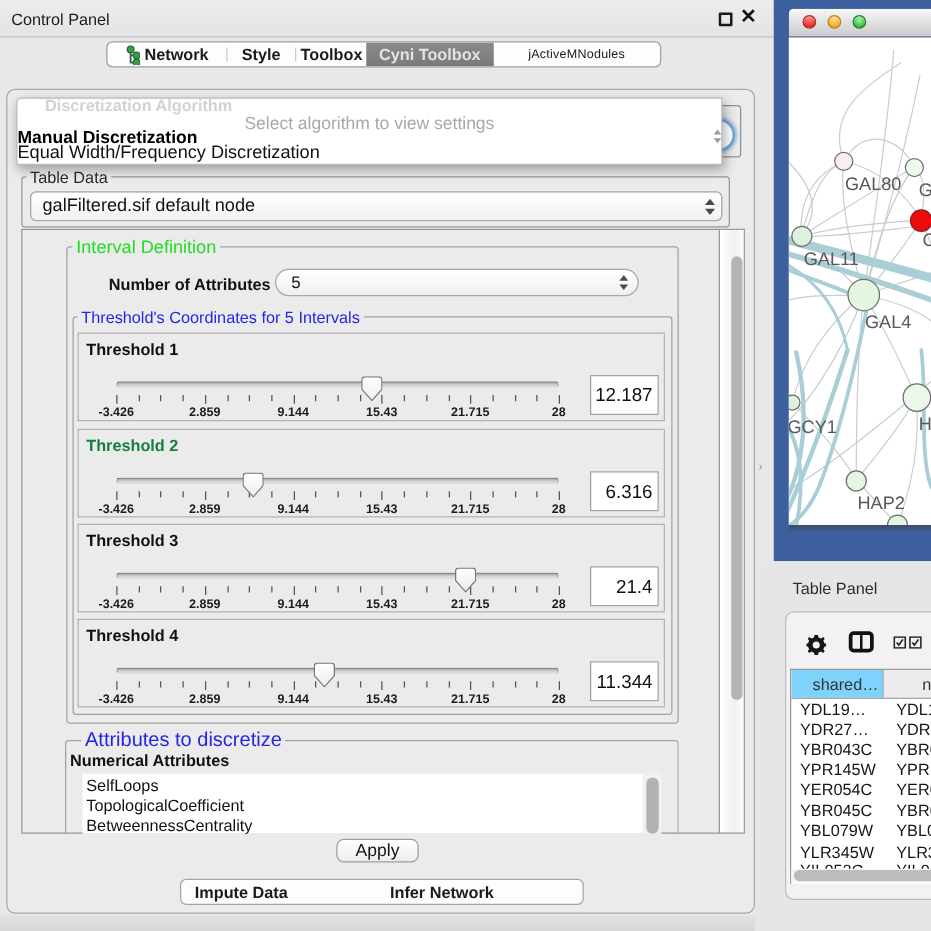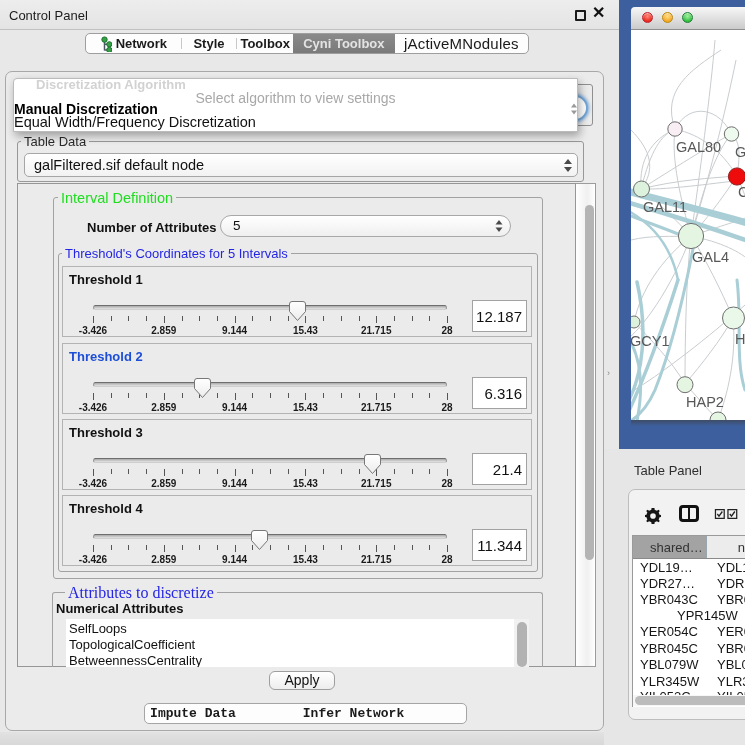--- a/index.html
+++ b/index.html
@@ -23,21 +23,21 @@
       <circle cx="9.3" cy="8.3" r="2.6" fill="#35a046" stroke="#1f7030" stroke-width="1"></circle>
       <circle cx="9.3" cy="13.9" r="2.6" fill="#35a046" stroke="#1f7030" stroke-width="1"></circle>
     </svg>
     <span>Network</span>
   </div>
   <div style="width:1px;background:#c8c8c8;margin:4px 0;"></div>
   <div style="width:55px;display:flex;align-items:center;justify-content:center;">Style</div>
   <div style="width:1px;background:#c8c8c8;margin:4px 0;"></div>
   <div style="width:56px;display:flex;align-items:center;justify-content:center;">Toolbox</div>
   <div style="width:102px;display:flex;align-items:center;justify-content:center;background:linear-gradient(#8a8a8a,#7a7a7a);color:#e3e3e3;">Cyni Toolbox</div>
-  <div style="width:134px;display:flex;align-items:center;justify-content:center;font-size:15px;font-weight:500;letter-spacing:0.2px;">jActiveMNodules</div>
+  <div style="width:134px;display:flex;align-items:center;justify-content:center;font-size:10px;font-weight:500;letter-spacing:0.2px;">jActiveMNodules</div>
 </div>
 
 <div class="abs" style="left:5px;top:71px;width:599px;height:660px;background:#ebebeb;border:1px solid #a8a8a8;border-radius:7px;"></div>
 
 <div class="abs" style="left:17px;top:84px;width:576px;height:42px;border:1px solid #8f8f8f;border-radius:3px;"></div>
 <div class="abs" style="left:28px;top:95px;width:560px;height:26px;background:#fff;border:2px solid #74a7d7;border-radius:13px;box-shadow:0 0 3px 1.5px rgba(100,155,215,.7);"></div>
 
 <div class="abs" style="left:17px;top:141px;width:567px;height:41px;border:1px solid #989898;border-top:1px solid #989898;border-radius:3px;"></div>
 <div class="abs" style="left:21px;top:134px;background:#ebebeb;padding:0 3px;font-size:13px;color:#2a2a2a;">Table Data</div>
 <div class="abs" style="left:24px;top:153px;width:554px;height:24px;background:linear-gradient(#ffffff,#f2f2f2);border:1px solid #a6a6a6;border-radius:5px;"></div>
@@ -102,21 +102,21 @@
           <linearGradient id="tg0" x1="0" y1="0" x2="0" y2="1">
             <stop offset="0" stop-color="#ffffff"></stop>
             <stop offset="1" stop-color="#ececec"></stop>
           </linearGradient>
         </defs>
    <path d="M3 0.5 H14 Q16.5 0.5 16.5 3 V10.5 L8.5 19.5 L0.5 10.5 V3 Q0.5 0.5 3 0.5 Z" fill="url(#tg0)" stroke="#777"></path>
       </svg>
       <div style="position:absolute;left:409px;top:33px;width:55px;height:32px;background:#fff;border:1px solid #a2a2a2;font-size:15px;color:#111;text-align:right;line-height:31px;padding-right:4px;">12.187</div>
     </div>
     <div class="abs" style="left:62px;top:343px;width:470px;height:71px;border:1px solid #b3b3b3;background:#ebebeb;">
-      <div style="position:absolute;left:6px;top:5px;font-size:13px;font-weight:bold;color:#1d4ed8;">Threshold 2</div>
+      <div style="position:absolute;left:6px;top:5px;font-size:13px;font-weight:bold;color:#15803d;">Threshold 2</div>
       <div style="position:absolute;left:30px;top:38px;width:354px;height:5px;background:linear-gradient(#a9a9a9,#e4e4e4);border-top:1.5px solid #6e6e6e;border-left:1px solid #9a9a9a;border-right:1px solid #9a9a9a;border-bottom:1px solid #cfcfcf;border-radius:3px;"></div>
       <div style="position:absolute;left:30.0px;top:49px;width:1px;height:7px;background:#555;"></div>
       <div style="position:absolute;left:47.7px;top:49px;width:1px;height:5px;background:#555;"></div>
       <div style="position:absolute;left:65.4px;top:49px;width:1px;height:5px;background:#555;"></div>
       <div style="position:absolute;left:83.1px;top:49px;width:1px;height:5px;background:#555;"></div>
       <div style="position:absolute;left:100.8px;top:49px;width:1px;height:7px;background:#555;"></div>
       <div style="position:absolute;left:118.5px;top:49px;width:1px;height:5px;background:#555;"></div>
       <div style="position:absolute;left:136.2px;top:49px;width:1px;height:5px;background:#555;"></div>
       <div style="position:absolute;left:153.9px;top:49px;width:1px;height:5px;background:#555;"></div>
       <div style="position:absolute;left:171.6px;top:49px;width:1px;height:7px;background:#555;"></div>
@@ -227,33 +227,33 @@
             <stop offset="1" stop-color="#ececec"></stop>
           </linearGradient>
         </defs>
    <path d="M3 0.5 H14 Q16.5 0.5 16.5 3 V10.5 L8.5 19.5 L0.5 10.5 V3 Q0.5 0.5 3 0.5 Z" fill="url(#tg3)" stroke="#777"></path>
       </svg>
       <div style="position:absolute;left:409px;top:33px;width:55px;height:32px;background:#fff;border:1px solid #a2a2a2;font-size:15px;color:#111;text-align:right;line-height:31px;padding-right:4px;">11.344</div>
     </div>
   </div>
 
 <div class="abs" style="left:52px;top:592px;width:491px;height:75px;border:1px solid #a2a2a2;border-bottom:none;border-radius:3px 3px 0 0;"></div>
-<div class="abs" style="left:65px;top:584px;background:#ebebeb;padding:0 3px;font-size:16px;color:#2525e6;font-family:Liberation Serif, serif;">Attributes to discretize</div>
+<div class="abs" style="left:65px;top:584px;background:#ebebeb;padding:0 3px;font-size:16px;color:#2525e6;">Attributes to discretize</div>
 <div class="abs" style="left:56px;top:601px;font-size:13px;font-weight:bold;color:#111;">Numerical Attributes</div>
 <div class="abs" style="left:66px;top:619px;width:463px;height:48px;background:#fff;overflow:hidden;">
   <div style="font-size:13px;color:#111;padding-left:3px;line-height:16px;padding-top:2px;">
     SelfLoops<br>TopologicalCoefficient<br>BetweennessCentrality
   </div>
 </div>
 <div class="abs" style="left:514px;top:619px;width:15px;height:48px;background:#f1f1f1;"></div>
 <div class="abs" style="left:517px;top:622px;width:10px;height:45px;background:#b2b2b2;border-radius:5px;"></div>
 
 <div class="abs" style="left:269px;top:671px;width:66px;height:19px;background:linear-gradient(#ffffff,#ededed);border:1px solid #9e9e9e;border-radius:6px;text-align:center;line-height:17px;font-size:14px;color:#111;">Apply</div>
 
-<div class="abs" style="left:144px;top:703px;width:323px;height:21px;background:#fdfdfd;border:1px solid #a5a5a5;border-radius:5px;overflow:hidden;display:flex;font-size:13px;font-weight:600;color:#1a1a1a;font-family:Liberation Mono, monospace;">
+<div class="abs" style="left:144px;top:703px;width:323px;height:21px;background:#fdfdfd;border:1px solid #a5a5a5;border-radius:5px;overflow:hidden;display:flex;font-size:13px;font-weight:600;color:#1a1a1a;">
   <div style="width:96px;display:flex;align-items:center;justify-content:center;">Impute Data</div>
   <div style="flex:1;display:flex;align-items:center;justify-content:center;">Infer Network</div>
 </div>
 <div class="abs" style="left:0;top:732px;width:619px;height:13px;background:linear-gradient(#e2e2e2,#d8d8d8);"></div>
 
 <div class="abs" style="left:13px;top:78px;width:565px;height:54px;background:#fff;border:1px solid #bbb;border-radius:4px 0 0 0;box-shadow:2px 4px 9px rgba(0,0,0,0.32);"></div>
 <div class="abs" style="left:36px;top:77px;font-size:13px;font-weight:bold;color:#d2d2d2;">Discretization Algorithm</div>
 <div class="abs" style="left:13px;top:90px;width:565px;text-align:center;font-size:14px;color:#a8a8a8;">Select algorithm to view settings</div>
 <div class="abs" style="left:14px;top:101px;font-size:14px;font-weight:bold;color:#000;">Manual Discretization</div>
 <div class="abs" style="left:14px;top:114px;font-size:14.5px;color:#111;">Equal Width/Frequency Discretization</div>
@@ -350,37 +350,37 @@
 <div class="abs" style="left:687.8px;top:507px;width:2.5px;height:13px;background:#111;"></div>
 <svg class="abs" style="left:714px;top:509px;" width="25" height="10" viewBox="0 0 28 12">
   <rect x="0.75" y="0.75" width="10.5" height="10.5" fill="none" stroke="#222" stroke-width="1.5"></rect>
   <path d="M3 6 L5 8.5 L9 3" stroke="#222" stroke-width="1.6" fill="none"></path>
   <rect x="15.75" y="0.75" width="10.5" height="10.5" fill="none" stroke="#222" stroke-width="1.5"></rect>
   <path d="M18 6 L20 8.5 L24 3" stroke="#222" stroke-width="1.6" fill="none"></path>
 </svg>
 
 <div class="abs" style="left:632px;top:535px;width:113px;height:172px;background:#fff;border-left:1px solid #9a9a9a;border-top:1px solid #9a9a9a;overflow:hidden;">
   <div style="display:flex;height:23px;border-bottom:1px solid #8a8a8a;font-size:13px;color:#333;">
-    <div style="width:75px;background:#a3a3a3;border-right:1px solid #9aa6ad;display:flex;align-items:center;justify-content:center;padding-left:14px;">shared…</div>
+    <div style="width:75px;background:#7dd3fc;border-right:1px solid #9aa6ad;display:flex;align-items:center;justify-content:center;padding-left:14px;">shared…</div>
     <div style="flex:1;background:#ececec;display:flex;align-items:center;padding-left:31px;">n</div>
   </div>
   <div id="rows" style="font-size:13px;color:#161616;">
       <div style="display:flex;height:16.2px;align-items:center;">
    <div style="width:75px;padding-left:7px;white-space:nowrap;">YDL19…</div>
    <div style="flex:1;padding-left:9px;white-space:nowrap;overflow:hidden;">YDL19…</div>
       </div>
       <div style="display:flex;height:16.2px;align-items:center;">
    <div style="width:75px;padding-left:7px;white-space:nowrap;">YDR27…</div>
    <div style="flex:1;padding-left:9px;white-space:nowrap;overflow:hidden;">YDR27…</div>
       </div>
       <div style="display:flex;height:16.2px;align-items:center;">
    <div style="width:75px;padding-left:7px;white-space:nowrap;">YBR043C</div>
    <div style="flex:1;padding-left:9px;white-space:nowrap;overflow:hidden;">YBR043C</div>
       </div>
-      <div style="display:flex;height:16.2px;align-items:flex-end;flex-direction:column;">
+      <div style="display:flex;height:16.2px;align-items:flex-start;">
    <div style="width:75px;padding-left:7px;white-space:nowrap;">YPR145W</div>
    <div style="flex:1;padding-left:9px;white-space:nowrap;overflow:hidden;">YPR145W</div>
       </div>
       <div style="display:flex;height:16.2px;align-items:center;justify-content:flex-end;">
    <div style="width:75px;padding-left:7px;white-space:nowrap;">YER054C</div>
    <div style="flex:1;padding-left:9px;white-space:nowrap;overflow:hidden;">YER054C</div>
       </div>
       <div style="display:flex;height:16.2px;align-items:center;">
    <div style="width:75px;padding-left:7px;white-space:nowrap;">YBR045C</div>
    <div style="flex:1;padding-left:9px;white-space:nowrap;overflow:hidden;">YBR045C</div>

